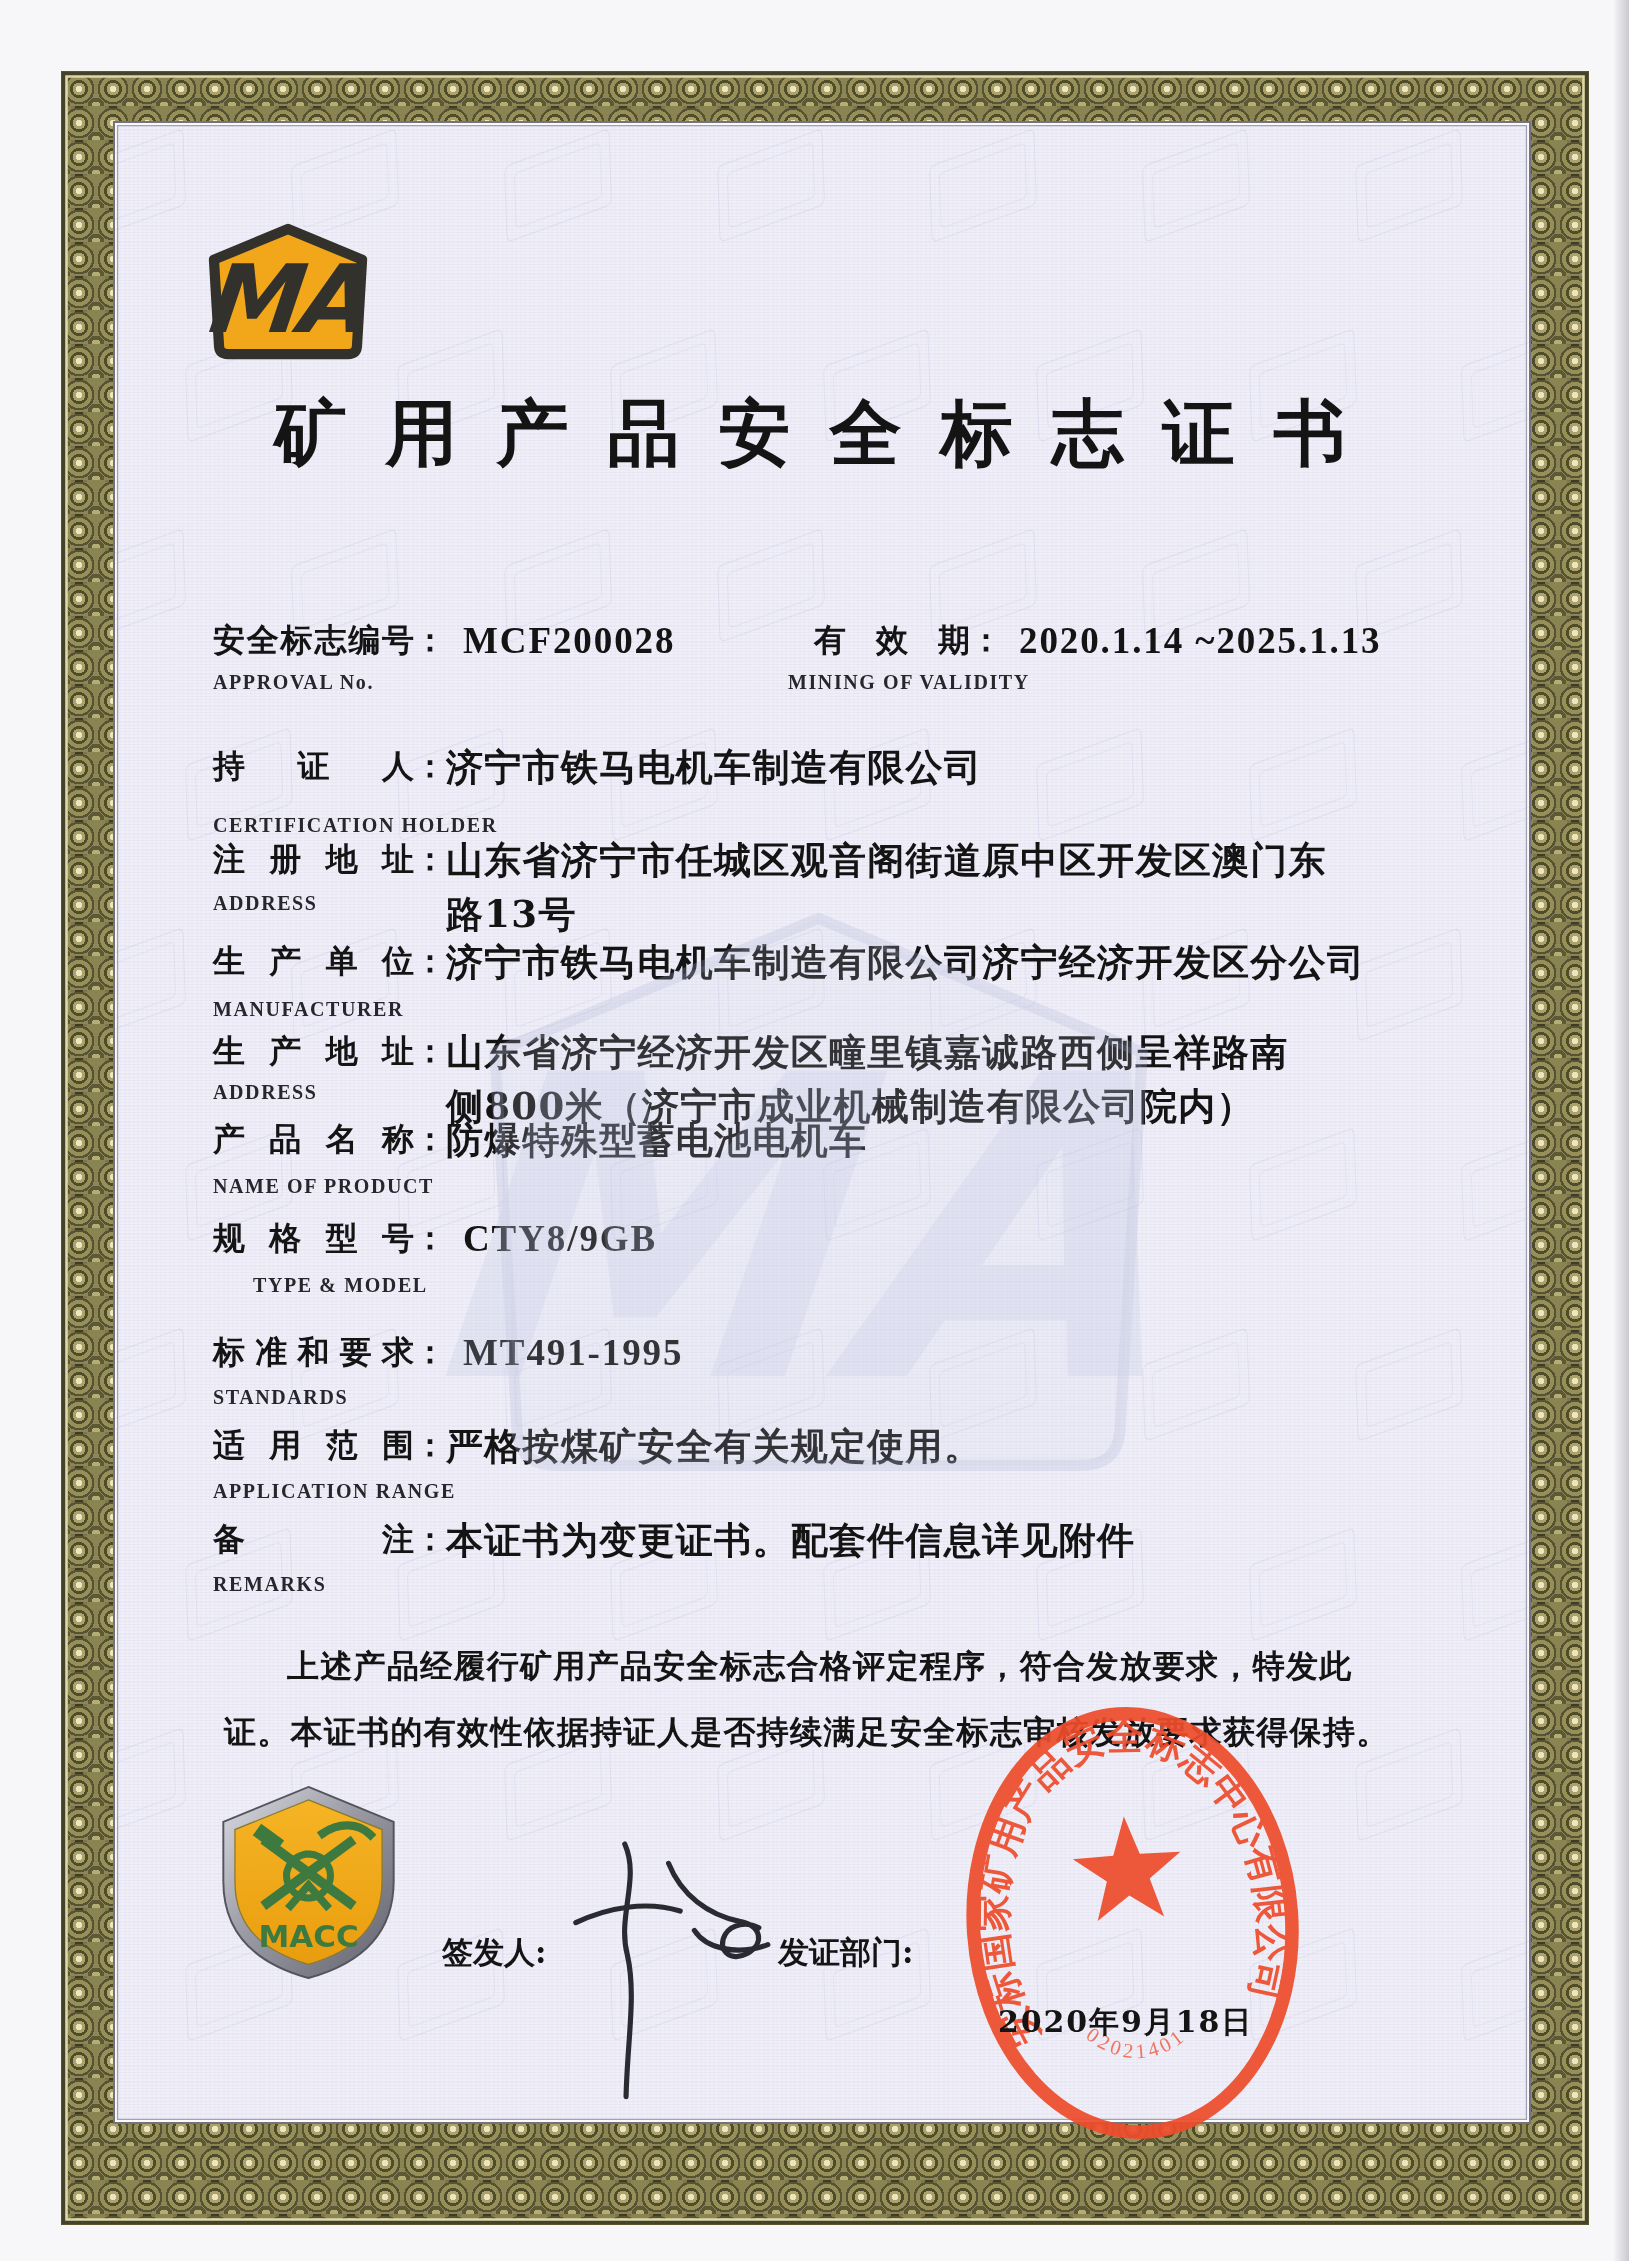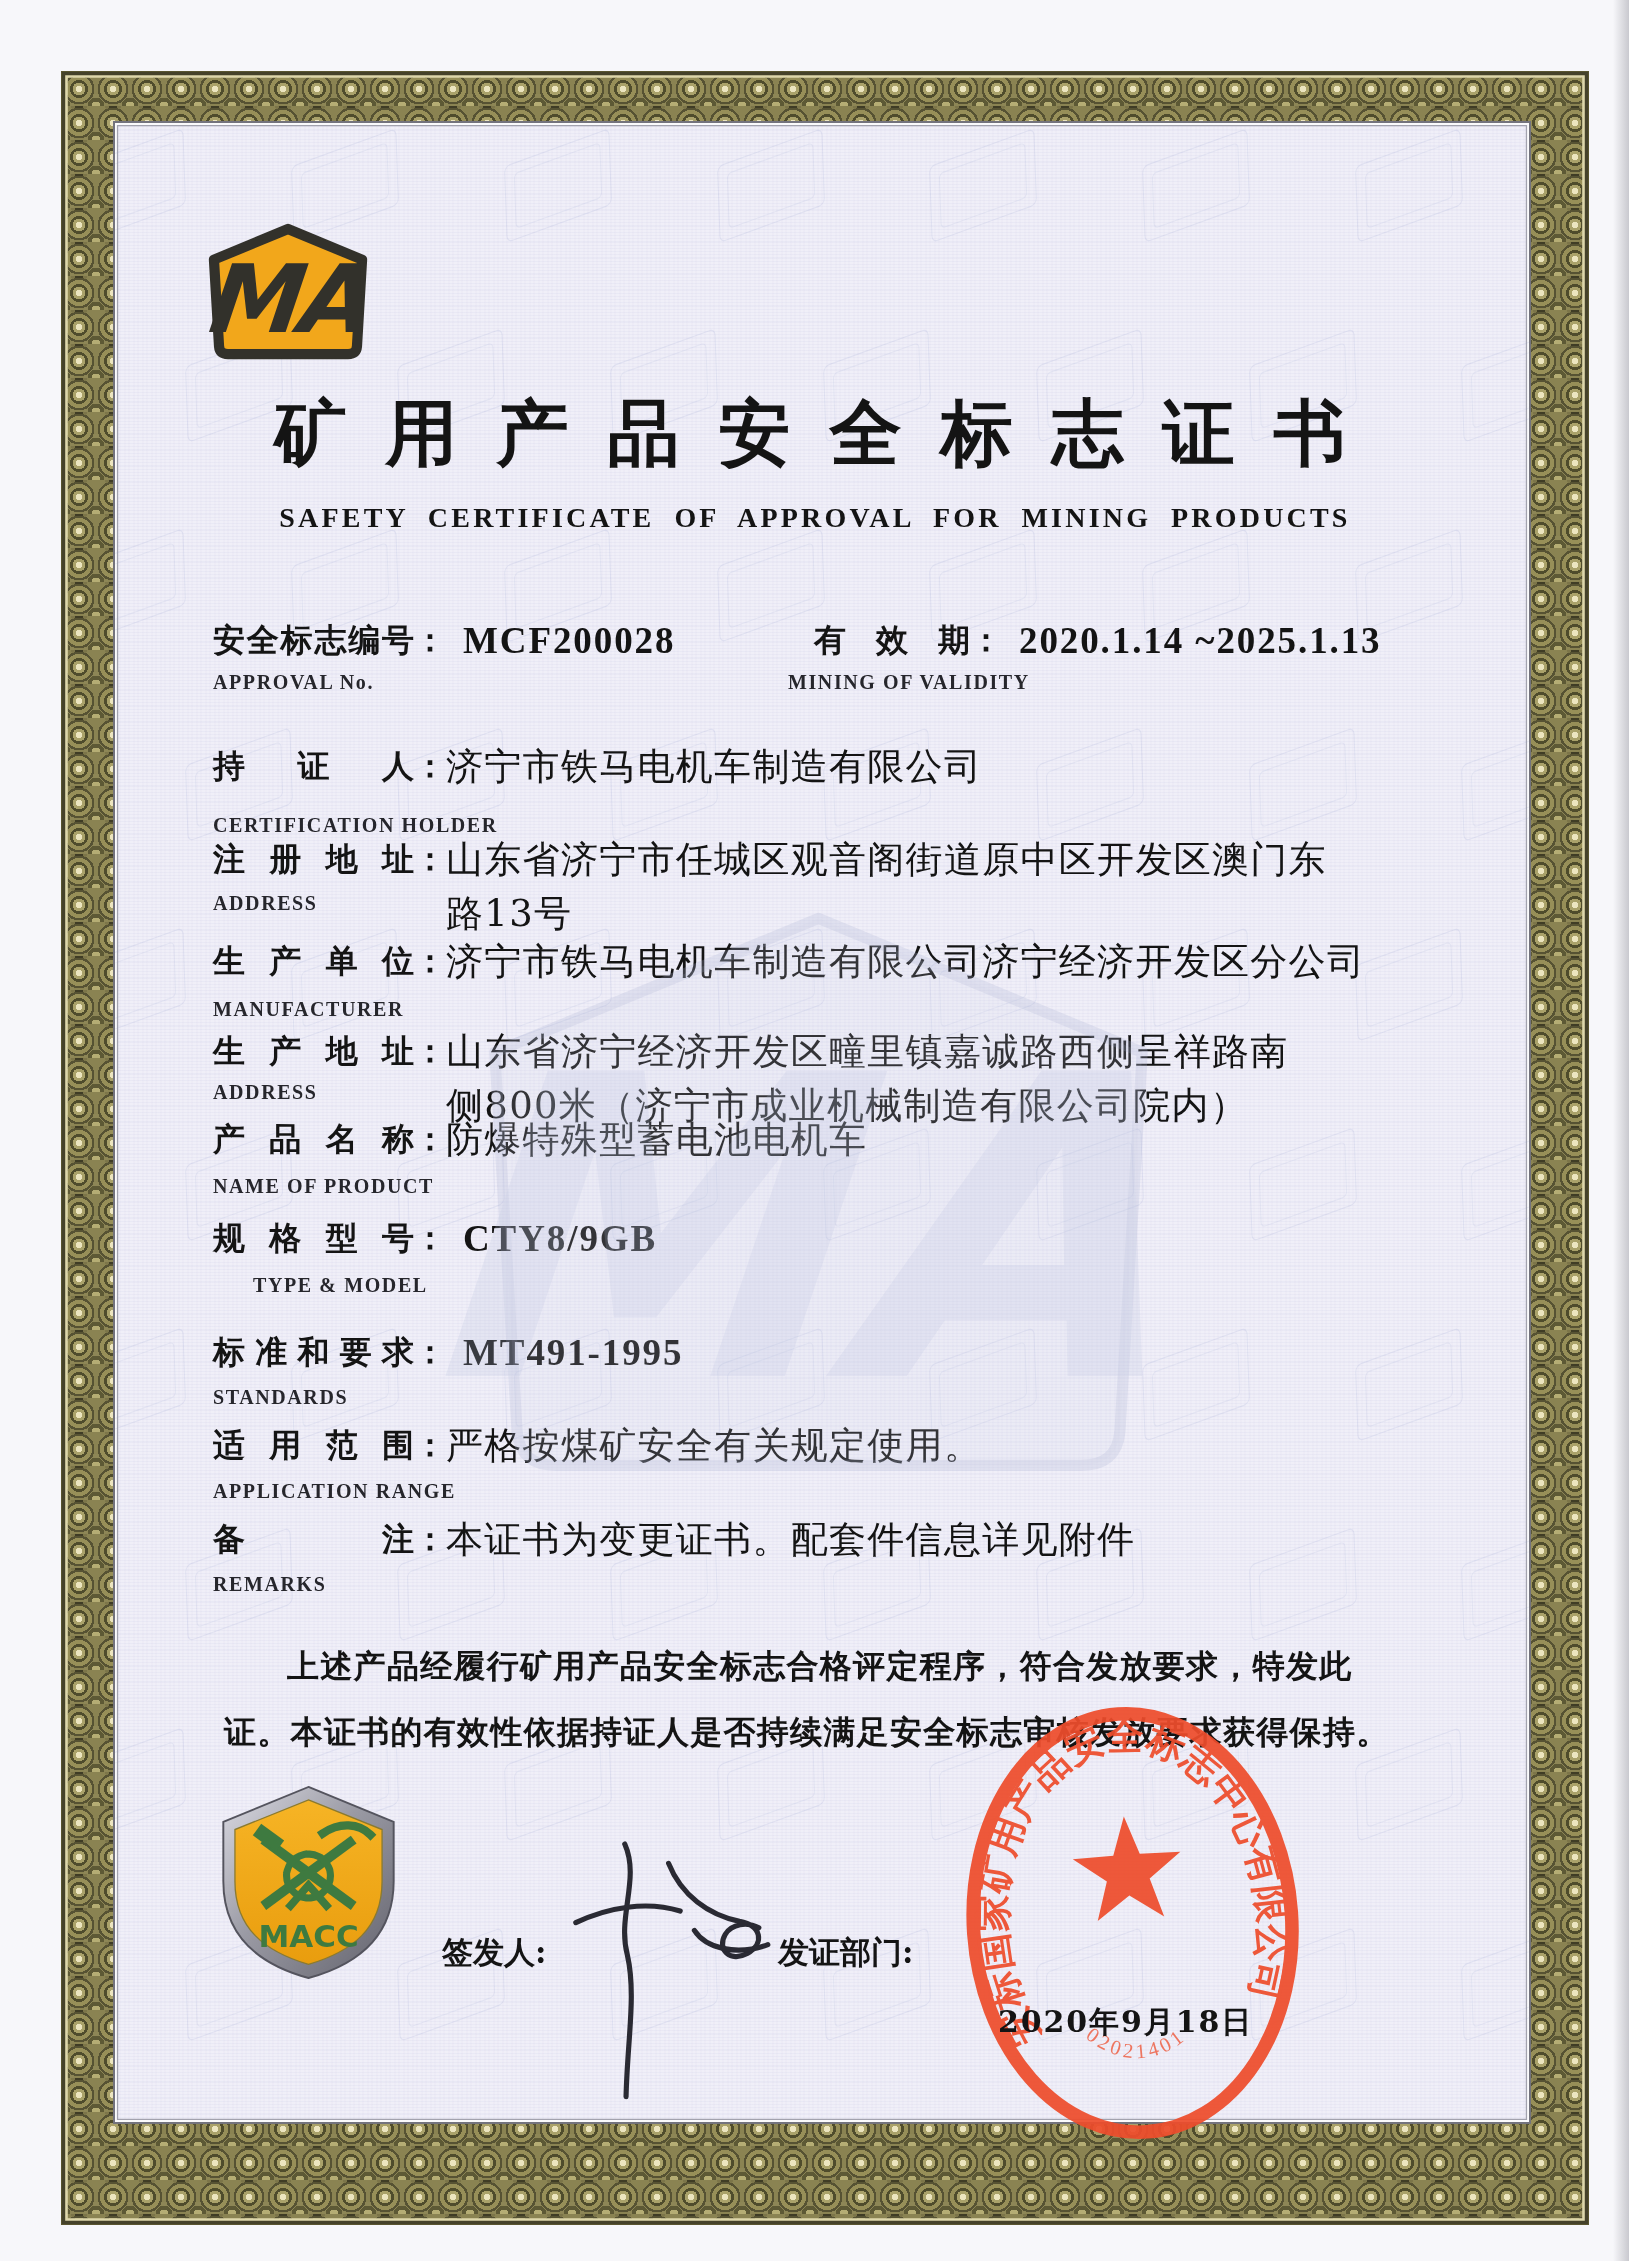--- a/index.html
+++ b/index.html
@@ -35,21 +35,21 @@
   .ghost-ma{position:absolute;left:438px;top:896px;z-index:2;opacity:.55;}
   .title{position:absolute;top:386px;left:0;width:1630px;padding-left:29px;box-sizing:border-box;
         text-align:center;font-size:72px;font-weight:bold;letter-spacing:39px;white-space:nowrap;}
   .subtitle{position:absolute;top:502px;left:0;width:1630px;text-align:center;
         font-size:28px;font-weight:bold;letter-spacing:3.2px;word-spacing:9.7px;
         font-family:"Liberation Serif","DejaVu Serif",serif;white-space:nowrap;}
   .field{position:absolute;font-size:32px;font-weight:bold;line-height:52px;white-space:nowrap;}
   .zh-label{display:inline-flex;justify-content:space-between;vertical-align:top;}
   .colon{display:inline-block;width:32px;vertical-align:top;}
   .value{display:inline-block;vertical-align:top;font-size:37px;line-height:54px;
-        letter-spacing:1.3px;white-space:pre-line;font-weight:400;}
+        letter-spacing:1.3px;white-space:pre-line;font-weight:700;}
   .latin{font-family:"Liberation Serif","DejaVu Serif",serif;margin-left:17px;
         font-weight:bold;letter-spacing:1.9px;}
   .en-label{position:absolute;font-size:20px;letter-spacing:1.6px;font-weight:600;
         font-family:"Liberation Serif","DejaVu Serif",serif;color:#26262c;white-space:nowrap;}
   .statement{position:absolute;left:224px;top:1633px;width:1192px;font-size:32px;
         line-height:66px;text-indent:63px;letter-spacing:1.3px;font-weight:600;}
   .issuer{position:absolute;left:442px;top:1932px;font-size:31px;font-weight:bold;}
   .dept{position:absolute;left:778px;top:1932px;font-size:31px;font-weight:bold;}
   .date{position:absolute;left:998px;top:1958px;font-size:30px;letter-spacing:1.9px;
         z-index:6;font-weight:600;margin-top:44px;}
@@ -287,21 +287,20 @@
     </svg>
 
     <svg class="ma-logo" width="166" height="139" viewBox="0 0 260 215">
       <path d="M14 56 L130 8 L246 56 L238 192 Q237 204 224 204 L36 204 Q23 204 22 192 Z" fill="#f2a71b" stroke="#32312b" stroke-width="16" stroke-linejoin="round"></path>
       <g transform="skewX(-8)">
         <text x="152" y="170" text-anchor="middle" font-size="148" font-weight="900" font-style="italic" font-family="DejaVu Sans, sans-serif" fill="#32312b" letter-spacing="-6">MA</text>
       </g>
     </svg>
 
     <div class="title">矿用产品安全标志证书</div>
-    <div class="subtitle">SAFETY CERTIFICATE OF APPROVAL FOR MINING PRODUCTS</div>
 
     <div id="fields">
         <div class="field" style="top: 614px; left: 213px;"><span class="zh-label" style="width: 201px;">
             <span>安</span>
             <span>全</span>
             <span>标</span>
             <span>志</span>
             <span>编</span>
             <span>号</span>
           </span><span class="colon">：</span><span class="value latin">MCF200028</span></div>

